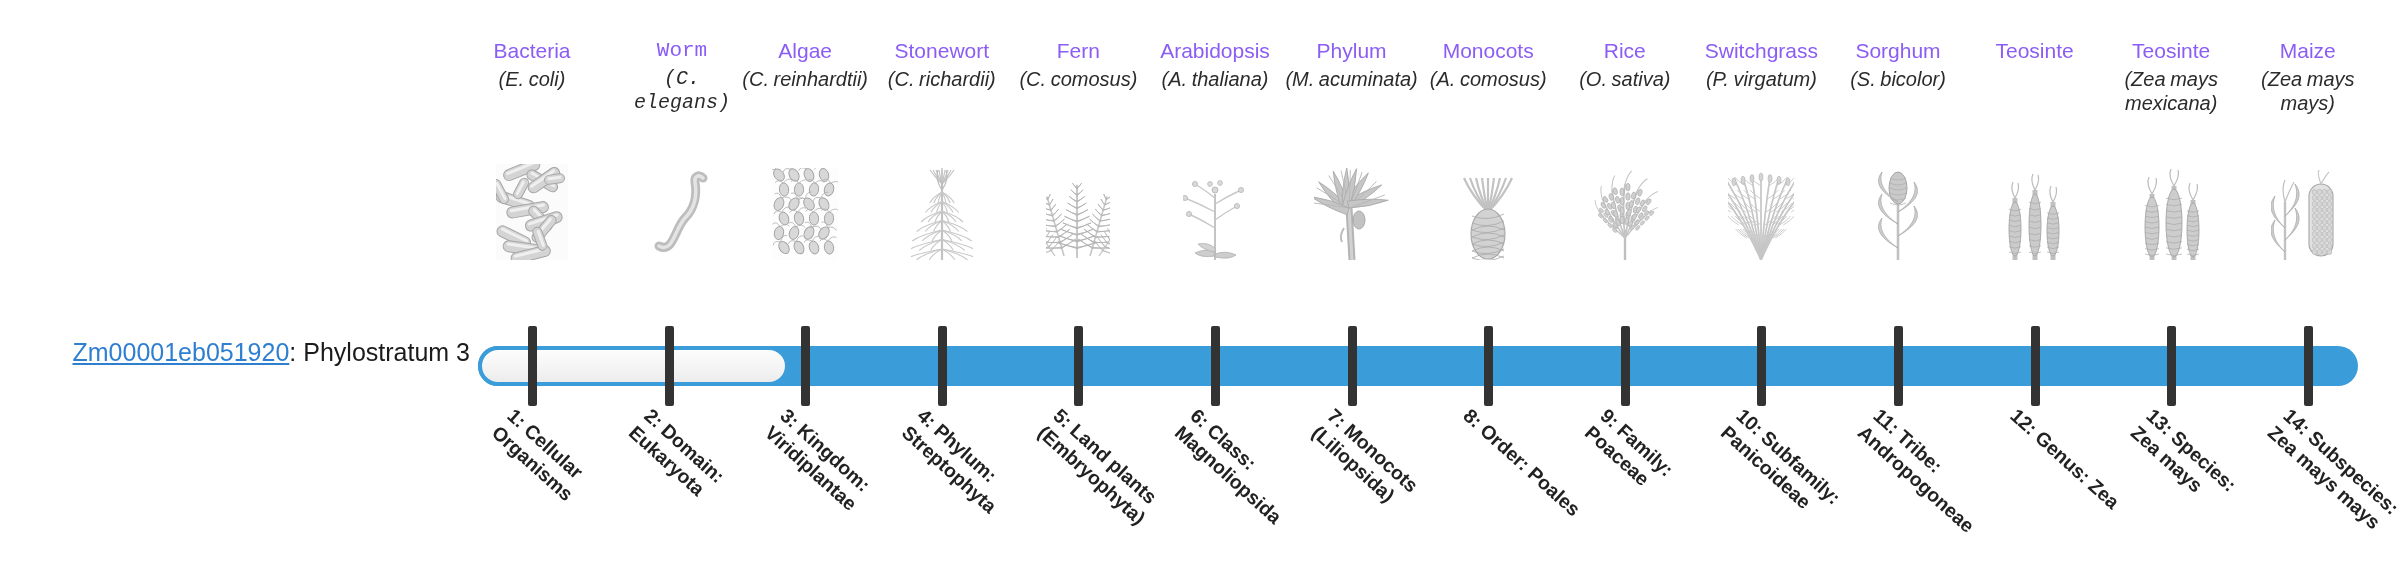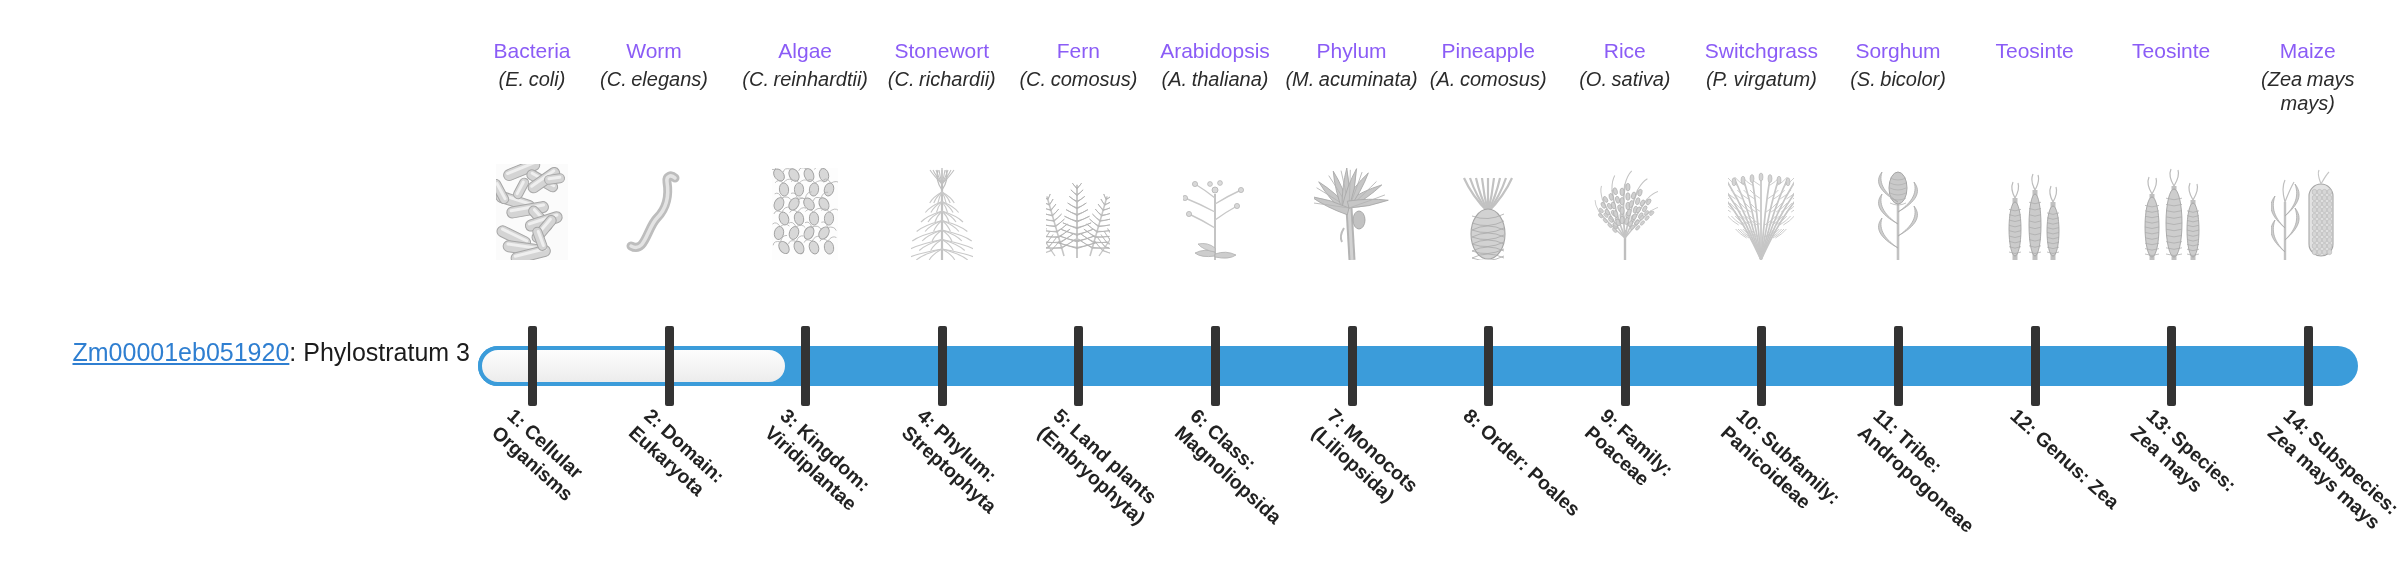--- a/index.html
+++ b/index.html
@@ -187,21 +187,21 @@
             <rect x="0" y="0" width="22" height="9" rx="4.5" fill="#d4d4d4" stroke="#a6a6a6" stroke-width="1"></rect>
             <rect x="3" y="2" width="16" height="3" rx="1.5" fill="#efefef"></rect>
           </g>
           <g transform="translate(48,12) rotate(-8)">
             <rect x="0" y="0" width="20" height="9" rx="4.5" fill="#d4d4d4" stroke="#a6a6a6" stroke-width="1"></rect>
             <rect x="3" y="2" width="14" height="3" rx="1.5" fill="#efefef"></rect>
           </g>
         </svg>
       </div>
     </div>
-    <div class="species-col" style="left: 122px;">
+    <div class="species-col" style="left: 150px; font-family: Liberation Mono, monospace;">
       <div class="sp-common">Worm</div>
       <div class="sp-latin">(C. elegans)</div>
       <div class="sp-art">
         <svg width="62" height="92" viewBox="0 0 62 92">
           <path d="M8 78 C 22 86, 24 60, 34 50 C 44 40, 46 26, 44 14 C 43 8, 48 6, 52 10" fill="none" stroke="#bdbdbd" stroke-width="9" stroke-linecap="round"></path>
           <path d="M8 78 C 22 86, 24 60, 34 50 C 44 40, 46 26, 44 14 C 43 8, 48 6, 52 10" fill="none" stroke="#e4e4e4" stroke-width="3.5" stroke-linecap="round"></path>
         </svg>
       </div>
     </div>
     <div class="species-col" style="left: 273.2px; text-align: center;">
@@ -582,21 +582,21 @@
           <g transform="translate(35,40) rotate(76)">
             <path d="M0 0 q 4 -20 2 -40 q -7 18 -9 40 Z" fill="#c6c6c6" stroke="#a8a8a8" stroke-width="0.8"></path>
             <path d="M0 0 q -2 -22 -4 -38" fill="none" stroke="#b4b4b4" stroke-width="0.8"></path>
           </g>
           <ellipse cx="45" cy="52" rx="6" ry="9" fill="#c2c2c2" stroke="#a3a3a3" stroke-width="0.9"></ellipse>
           <path d="M30 60 q -5 8 -2 14" fill="none" stroke="#bdbdbd" stroke-width="2"></path>
         </svg>
       </div>
     </div>
     <div class="species-col" style="left: 956.2px;">
-      <div class="sp-common">Pineapple</div>
+      <div class="sp-common">Monocots</div>
       <div class="sp-latin">(A. comosus)</div>
       <div class="sp-art">
         <svg width="64" height="92" viewBox="0 0 64 92">
           <path d="M32 44 q -16 -16 -24 -34" fill="none" stroke="#c2c2c2" stroke-width="2.2"></path>
           <path d="M32 44 q -12 -16 -18 -34" fill="none" stroke="#c2c2c2" stroke-width="2.2"></path>
           <path d="M32 44 q -8 -16 -12 -34" fill="none" stroke="#c2c2c2" stroke-width="2.2"></path>
           <path d="M32 44 q -4 -16 -6 -34" fill="none" stroke="#c2c2c2" stroke-width="2.2"></path>
           <path d="M32 44 q 0 -16 0 -34" fill="none" stroke="#c2c2c2" stroke-width="2.2"></path>
           <path d="M32 44 q 4 -16 6 -34" fill="none" stroke="#c2c2c2" stroke-width="2.2"></path>
           <path d="M32 44 q 8 -16 12 -34" fill="none" stroke="#c2c2c2" stroke-width="2.2"></path>
@@ -883,20 +883,21 @@
             <path d="M-6 -37.33333333333333 q 6 3 12 0" fill="none" stroke="#a9a9a9" stroke-width="0.7"></path>
             <path d="M-6 -42.22222222222222 q 6 3 12 0" fill="none" stroke="#a9a9a9" stroke-width="0.7"></path>
             <path d="M-6 -47.111111111111114 q 6 3 12 0" fill="none" stroke="#a9a9a9" stroke-width="0.7"></path>
             <path d="M0 -58 q -5 -9 -2 -16 M0 -58 q 5 -9 3 -15" fill="none" stroke="#bcbcbc" stroke-width="1.2"></path>
           </g>
         </svg>
       </div>
     </div>
     <div class="species-col" style="left: 1639.2px;">
       <div class="sp-common">Teosinte</div>
+      <div class="sp-latin">(Zea mays mexicana)</div>
       <div class="sp-art">
         <svg width="70" height="92" viewBox="0 0 70 92">
           <g transform="translate(16,92)">
             <path d="M0 0 L0 -66" stroke="#c0c0c0" stroke-width="5" fill="none"></path>
             <ellipse cx="0" cy="-33" rx="7" ry="30" fill="#cdcdcd" stroke="#a4a4a4" stroke-width="0.9"></ellipse>
             <path d="M-7 -6 q 7 3 14 0" fill="none" stroke="#a9a9a9" stroke-width="0.7"></path>
             <path d="M-7 -11.4 q 7 3 14 0" fill="none" stroke="#a9a9a9" stroke-width="0.7"></path>
             <path d="M-7 -16.8 q 7 3 14 0" fill="none" stroke="#a9a9a9" stroke-width="0.7"></path>
             <path d="M-7 -22.2 q 7 3 14 0" fill="none" stroke="#a9a9a9" stroke-width="0.7"></path>
             <path d="M-7 -27.6 q 7 3 14 0" fill="none" stroke="#a9a9a9" stroke-width="0.7"></path>

